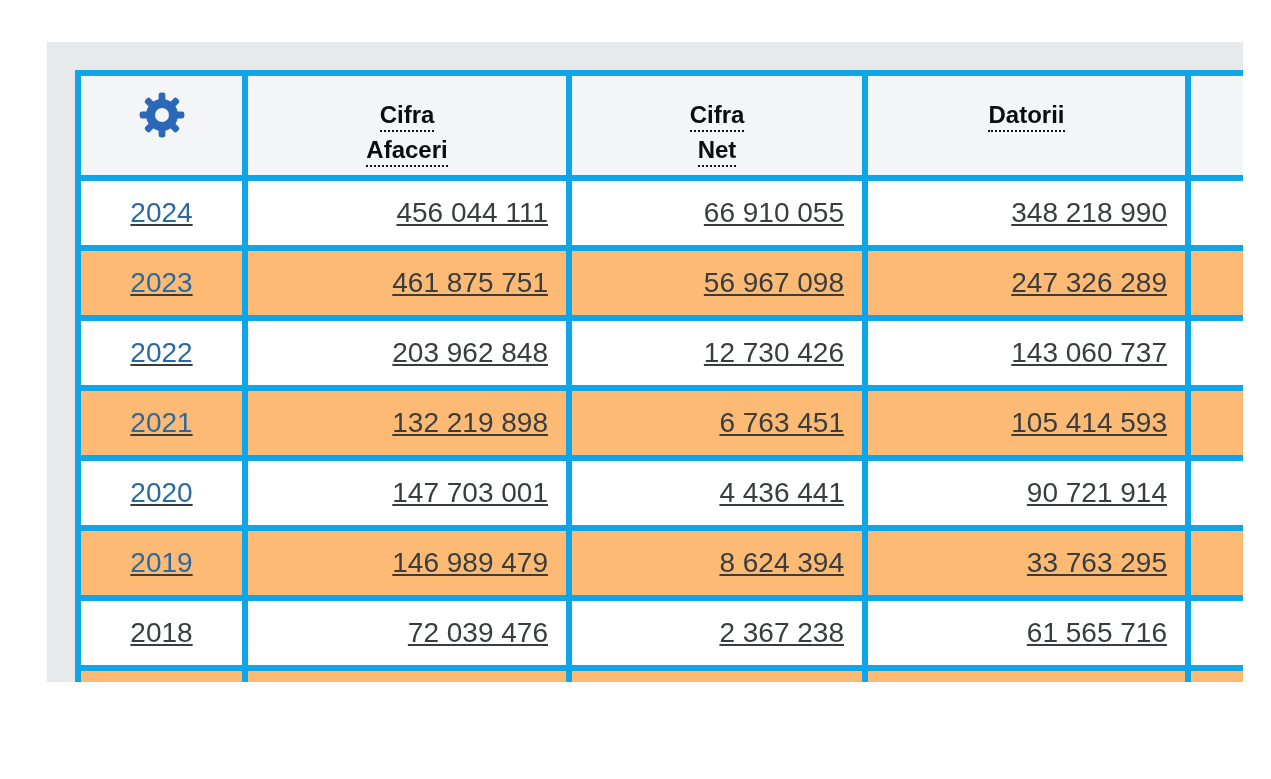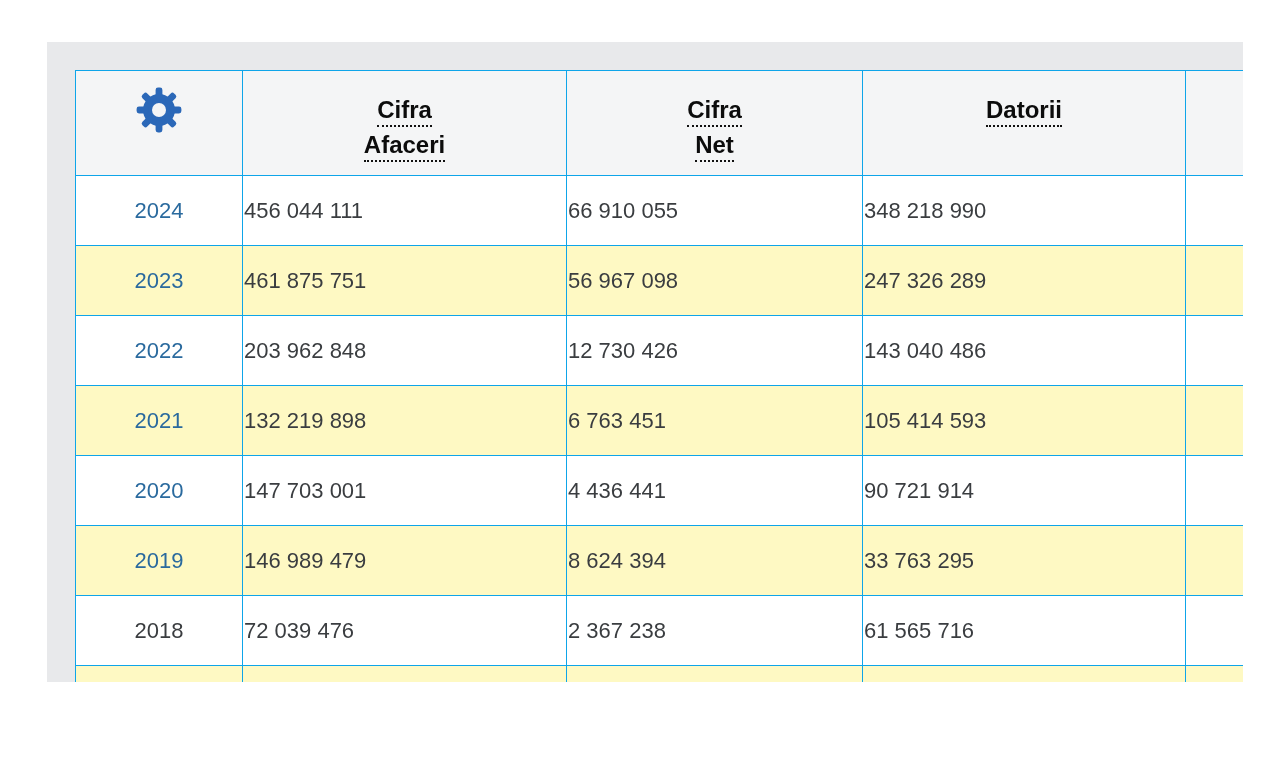--- a/index.html
+++ b/index.html
@@ -27,22 +27,23 @@
   table.fin {
     position: absolute;
     left: 28px;
     top: 28px;
     width: 1355px;
     border-collapse: collapse;
     table-layout: fixed;
     background: #ffffff;
   }
   table.fin th, table.fin td {
-    border: 1px solid #0ea5e9;
+    border: 6px solid #0ea5e9;
     box-sizing: border-box;
+    text-decoration: underline;
   }
   table.fin thead th {
     height: 105px;
     background: #f4f5f6;
     vertical-align: top;
     padding-top: 21px;
     font-size: 24px;
     font-weight: bold;
     color: #0c0c0c;
     text-align: center;
@@ -56,33 +57,34 @@
     border-bottom: 2px dotted #111111;
     padding-bottom: 1px;
     line-height: 29px;
   }
   .gear-wrap {
     display: inline-block;
     margin-top: -6px;
   }
   table.fin td {
     height: 70px;
-    font-size: 22px;
+    font-size: 28px;
     color: #3a3d40;
     vertical-align: middle;
     background: #ffffff;
   }
   table.fin td.num {
+    text-align: right;
     padding-right: 18px;
   }
   table.fin td.year {
     text-align: center;
   }
   table.fin tr.stripe td {
-    background: #fef9c3;
+    background: #fdba74;
   }
   a.year-link {
     color: #2a6a9e;
     text-decoration: none;
     cursor: pointer;
   }
   td.year span.plain {
     color: #3a3d40;
   }
   table.fin tr.partial td {
@@ -142,21 +144,21 @@
             <td class="year"><a class="year-link">2023</a></td>
             <td class="num"><span>461 875 751</span></td>
             <td class="num"><span>56 967 098</span></td>
             <td class="num"><span>247 326 289</span></td>
             <td class="num"></td>
           </tr>
           <tr class="">
             <td class="year"><a class="year-link">2022</a></td>
             <td class="num"><span>203 962 848</span></td>
             <td class="num"><span>12 730 426</span></td>
-            <td class="num"><span>143 040 486</span></td>
+            <td class="num"><span>143 060 737</span></td>
             <td class="num"></td>
           </tr>
           <tr class="stripe">
             <td class="year"><a class="year-link">2021</a></td>
             <td class="num"><span>132 219 898</span></td>
             <td class="num"><span>6 763 451</span></td>
             <td class="num"><span>105 414 593</span></td>
             <td class="num"></td>
           </tr>
           <tr class="">

